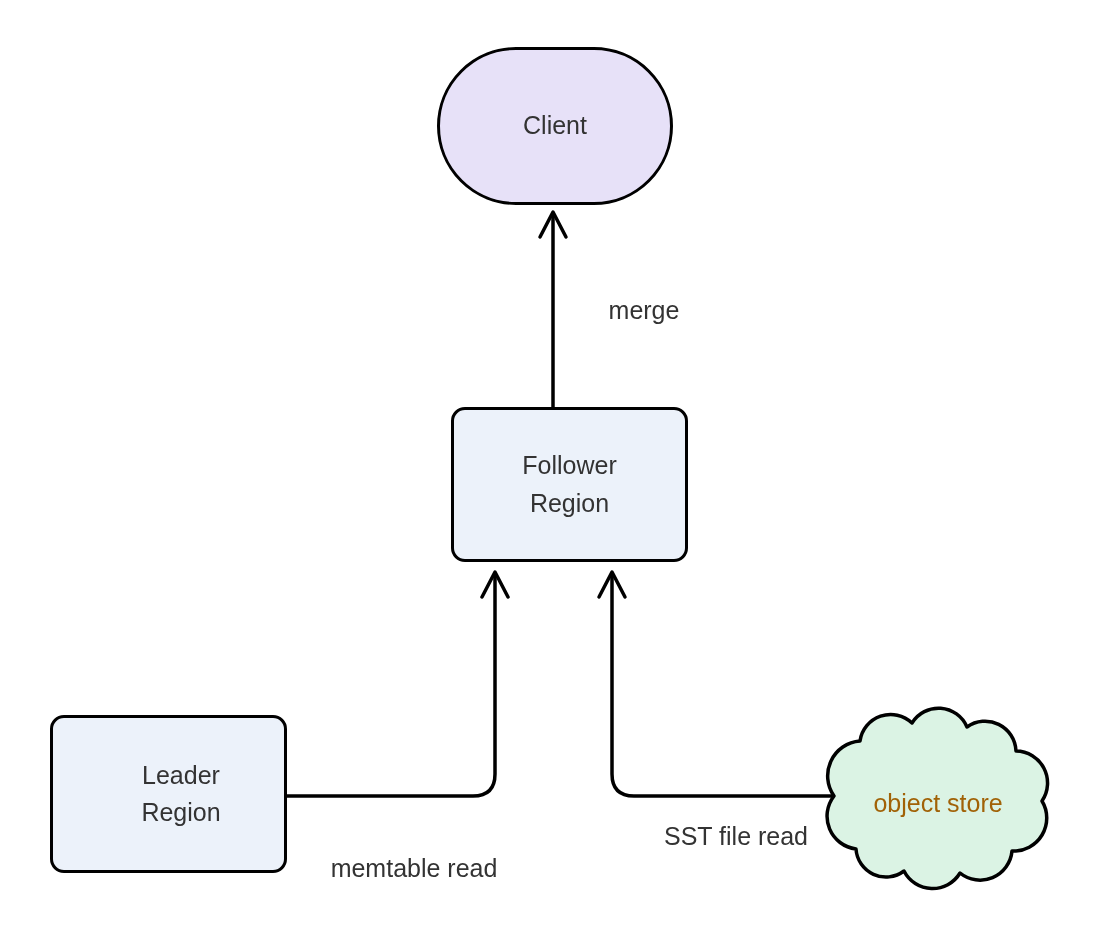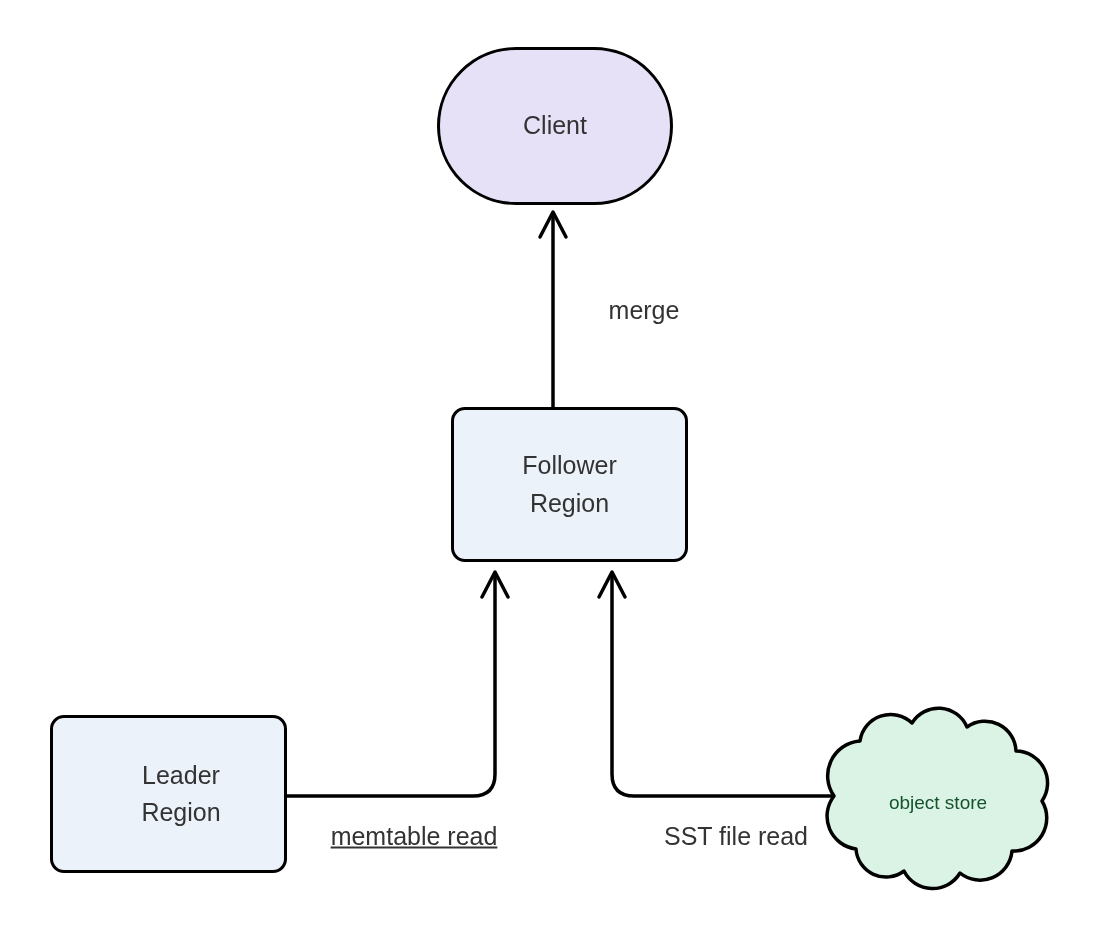--- a/index.html
+++ b/index.html
@@ -76,36 +76,36 @@
   .cloud-svg path {
     fill: #DBF3E4;
     stroke: #000000;
     stroke-width: 3.5px;
     stroke-linejoin: round;
   }
   .cloud-label {
     position: absolute;
     left: 938px; top: 803px;
     transform: translate(-50%, -50%);
-    font-size: 19px;
-    color: #14532d;
+    font-size: 25px;
+    color: #a16207;
     white-space: nowrap;
     z-index: 3;
   }
   .edge-label {
     position: absolute;
     transform: translate(-50%, -50%);
     font-size: 25px;
     color: #333333;
     white-space: nowrap;
     background: #ffffff;
     z-index: 3;
   }
   .edge-label.merge    { left: 617px; top: 310px; margin-left: 27px; }
-  .edge-label.memtable { left: 414px; top: 836px; text-decoration: underline; }
+  .edge-label.memtable { left: 414px; top: 868px; }
   .edge-label.sst      { left: 713px; top: 836px; margin-left: 23px; }
 </style>
 </head>
 <body>
 
 <div class="canvas">
 
   <svg class="edge-layer" viewBox="0 0 1108 946" xmlns="http://www.w3.org/2000/svg">
 
     <path d="M 553 407 L 553 214"></path>

